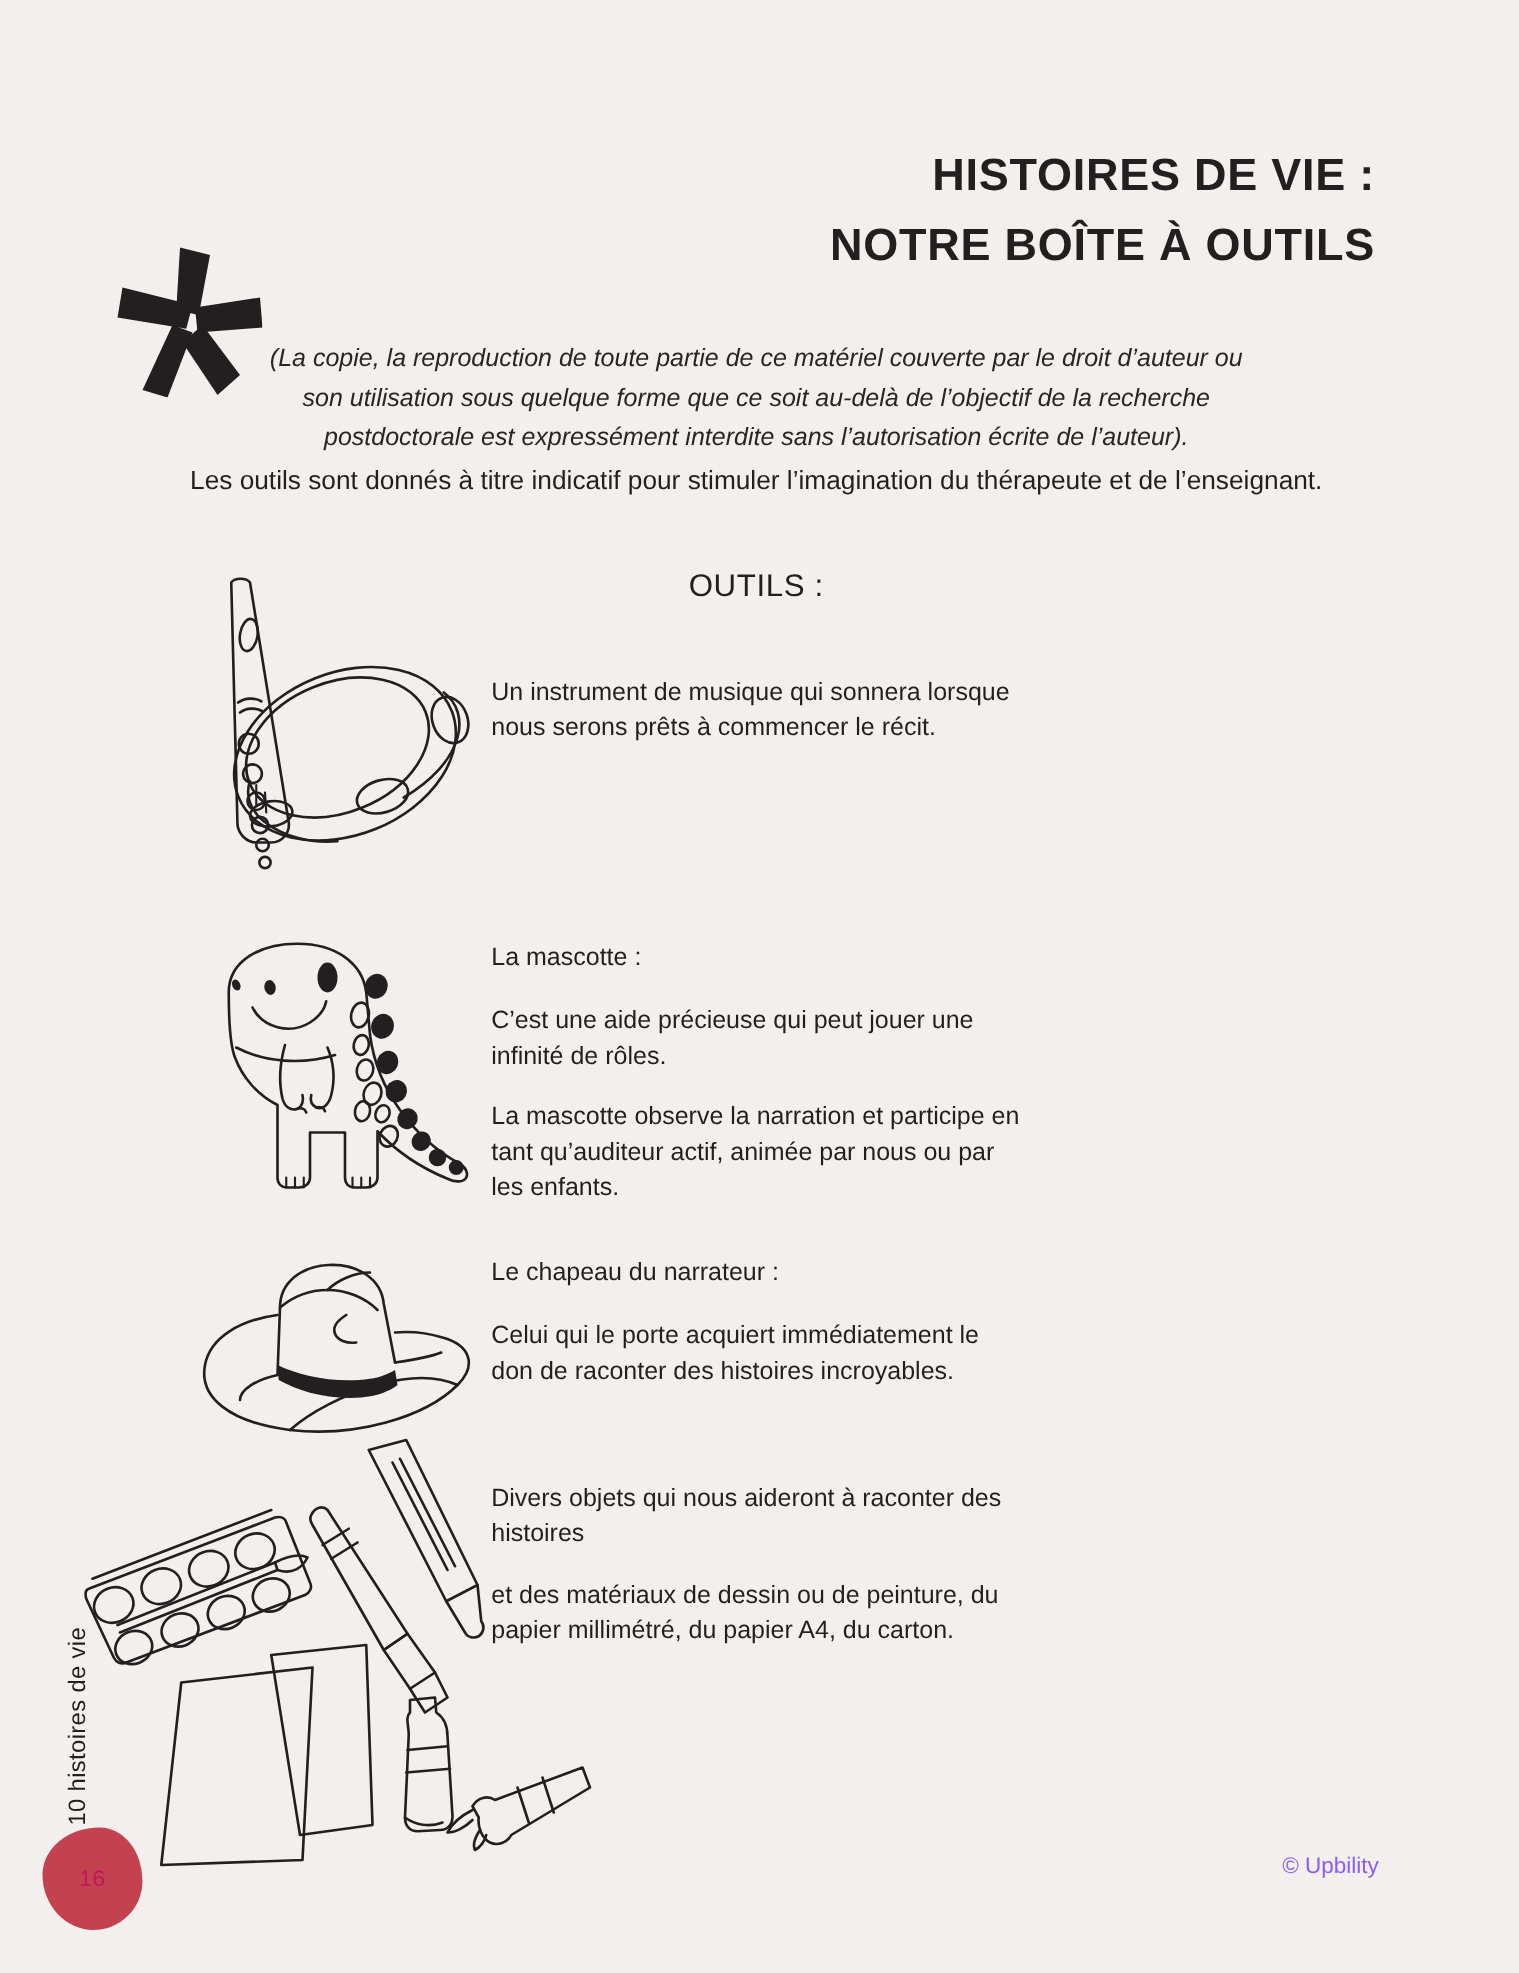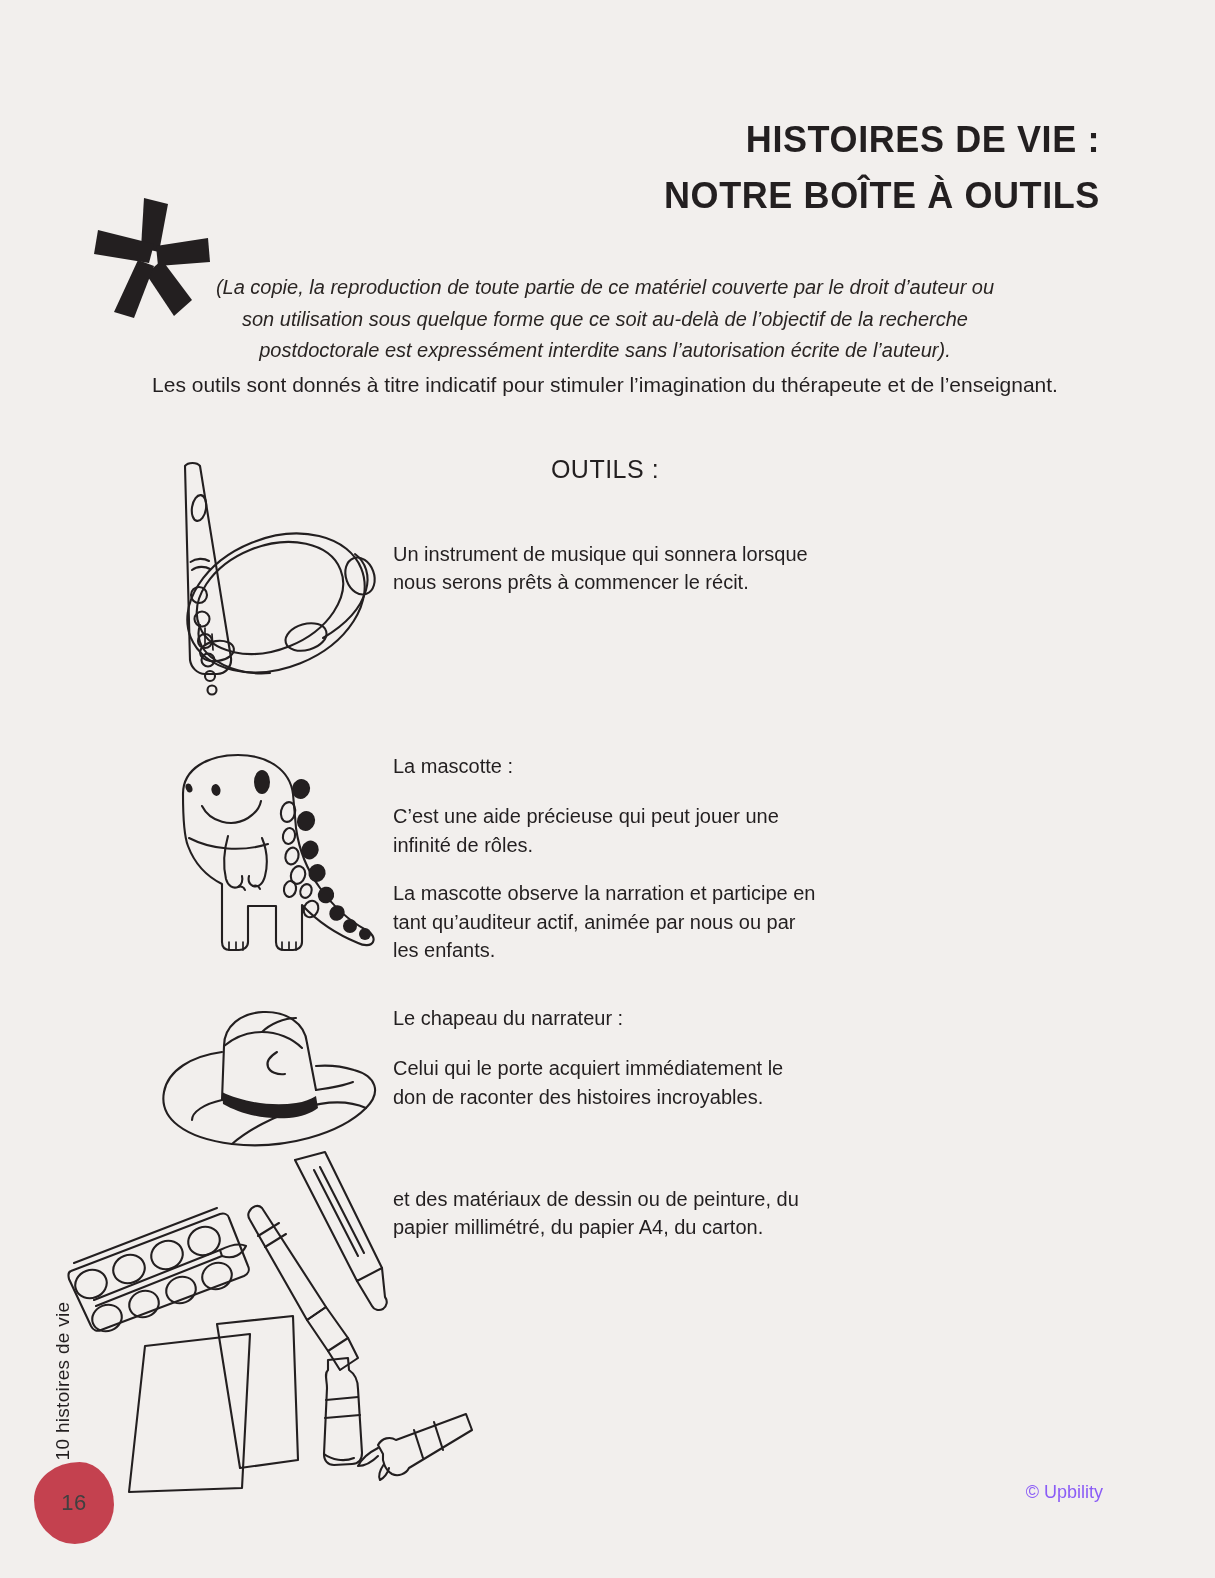--- a/index.html
+++ b/index.html
@@ -150,22 +150,22 @@
     inset: 0;
     background: #c4414f;
     border-radius: 57% 43% 49% 51% / 46% 52% 48% 54%;
   }
   .page-badge .num {
     position: absolute;
     inset: 0;
     display: flex;
     align-items: center;
     justify-content: center;
-    color: #404040;
-    font-size: 22px;
+    color: #be185d;
+    font-size: 18px;
     letter-spacing: 0.5px;
   }
   .footer-credit {
     position: absolute;
     right: 112px;
     top: 1482px;
     font-size: 18px;
     color: #8b5cf6;
   }
 </style>
@@ -367,20 +367,21 @@
         <path class="ink" d="M316,297 C320,290 328,288 334,292 L404,266 L410,282 L347,320
                              C344,326 336,329 330,326 C323,322 320,313 321,306 Z"></path>
         <path class="ink" d="M352,282 L361,310"></path>
         <path class="ink" d="M372,274 L381,302"></path>
         <path class="ink" d="M316,300 C308,304 300,310 296,318 C302,318 310,314 316,308"></path>
         <path class="ink" d="M322,316 C318,322 316,328 318,332 C322,330 326,325 327,320"></path>
       </g>
     </svg>
   </div>
   <div class="txt-col sec4">
+    <p>Divers objets qui nous aideront à raconter des histoires</p>
     <p>et des matériaux de dessin ou de peinture, du papier millimétré, du papier A4, du carton.</p>
   </div>
 
   <div class="side-label">10 histoires de vie</div>
 
   <div class="page-badge">
     <div class="blob"></div>
     <div class="num">16</div>
   </div>
 

